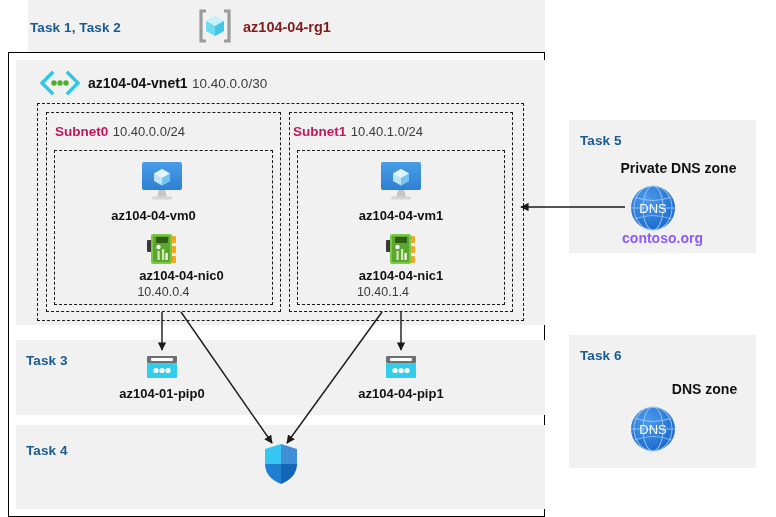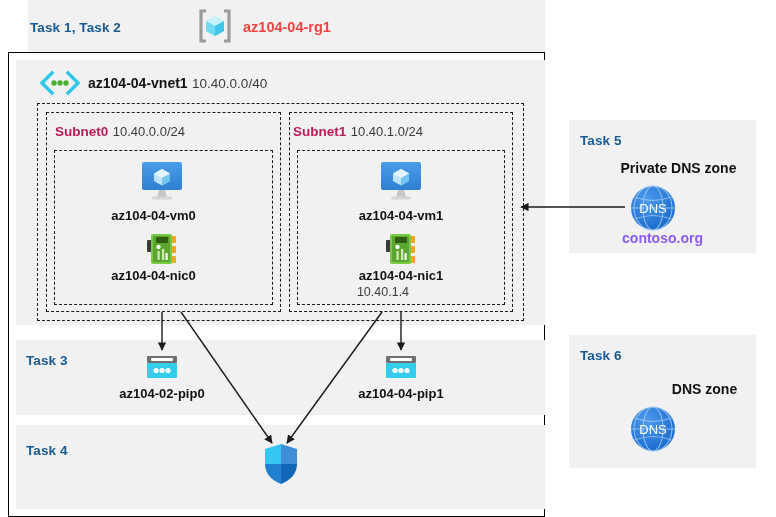--- a/index.html
+++ b/index.html
@@ -28,21 +28,21 @@
   .subnets-outer{left:37px;top:103px;width:487px;height:218px;}
   .subnet0{left:46px;top:112px;width:235px;height:200px;}
   .subnet1{left:289px;top:112px;width:224px;height:200px;}
   .vmbox0{left:54px;top:150px;width:219px;height:155px;}
   .vmbox1{left:297px;top:150px;width:208px;height:155px;}
 
   
   .task-label{
     color:#195a91;font-weight:bold;font-size:13.5px;letter-spacing:.1px;
   }
-  .rg-name{color:#ef4444;font-weight:bold;font-size:14.5px;}
+  .rg-name{color:#7f1d1d;font-weight:bold;font-size:14.5px;}
   .vnet-name{color:#111;font-weight:bold;font-size:14px;}
   .vnet-cidr{color:#3b3b3b;font-weight:normal;font-size:13.5px;}
   .subnet-name{color:#be185d;font-weight:bold;font-size:13.5px;}
   .subnet-cidr{color:#3b3b3b;font-weight:normal;font-size:13px;}
   .res-name{color:#111;font-weight:bold;font-size:13px;text-align:center;white-space:nowrap;}
   .res-ip{color:#3b3b3b;font-weight:normal;font-size:12.5px;text-align:center;white-space:nowrap;}
   .zone-title{color:#111;font-weight:bold;font-size:14px;text-align:center;white-space:nowrap;}
   .zone-name{color:#8b5cf6;font-weight:bold;font-size:14px;text-align:center;white-space:nowrap;}
   svg{display:block;overflow:visible;}
 </style>
@@ -77,21 +77,21 @@
     <svg width="44" height="26" viewBox="0 0 44 26">
       <path d="M14 3 L4 13 L14 23" fill="none" stroke="#2fc6e8" stroke-width="3.4" stroke-linecap="square" stroke-linejoin="miter"></path>
       <path d="M30 3 L40 13 L30 23" fill="none" stroke="#2fc6e8" stroke-width="3.4" stroke-linecap="square" stroke-linejoin="miter"></path>
       <circle cx="16" cy="13" r="2.7" fill="#4caf2f"></circle>
       <circle cx="22" cy="13" r="2.7" fill="#4caf2f"></circle>
       <circle cx="28" cy="13" r="2.7" fill="#4caf2f"></circle>
     </svg>
   </div>
   <div class="abs" style="left:88px;top:74px;white-space:nowrap;">
     <span class="vnet-name">az104-04-vnet1</span>
-    <span class="vnet-cidr">10.40.0.0/40</span>
+    <span class="vnet-cidr">10.40.0.0/30</span>
   </div>
 
   <div class="abs dashed subnets-outer"></div>
   <div class="abs dashed subnet0"></div>
   <div class="abs dashed subnet1"></div>
   <div class="abs dashed vmbox0"></div>
   <div class="abs dashed vmbox1"></div>
 
   <div class="abs" style="left:55px;top:122px;white-space:nowrap;">
     <span class="subnet-name">Subnet0</span>
@@ -128,21 +128,22 @@
       <rect x="25" y="24" width="5" height="7" rx="1" fill="#f5a623"></rect>
       <rect x="5" y="2" width="21" height="30" rx="2" fill="#7ac943"></rect>
       <rect x="7" y="4" width="17" height="26" rx="1.5" fill="#5aa62e"></rect>
       <rect x="10" y="5" width="12" height="6" rx="1" fill="#2f5e13"></rect>
       <circle cx="12.5" cy="15" r="2.2" fill="#ffffff"></circle>
       <rect x="11.5" y="19" width="2.2" height="9" fill="#cfe9b5"></rect>
       <rect x="16" y="17" width="2.2" height="11" fill="#cfe9b5"></rect>
       <rect x="19.5" y="21" width="2.2" height="7" fill="#ffffff"></rect>
     </svg>
   </div>
-  <div class="abs res-name" style="left:44px;top:268px;width:219px;">az104-04-nic0</div>
+  <div class="abs res-name" style="left:72px;top:268px;width:219px;">az104-04-nic0</div>
+  <div class="abs res-ip" style="left:54px;top:285px;width:219px;">10.40.0.4</div>
 
   <div class="abs" style="left:376px;top:160px;">
     <svg width="50" height="42" viewBox="0 0 50 42">
       <defs>
         <linearGradient id="vmg1" x1="0" y1="0" x2="0" y2="1">
           <stop offset="0" stop-color="#4a9de8"></stop>
             <stop offset="1" stop-color="#2f7fd1"></stop>
         </linearGradient>
       </defs>
       <rect x="5" y="2" width="40" height="28" rx="2" fill="url(#vmg1)"></rect>
@@ -196,21 +197,21 @@
   <div class="abs" style="left:145px;top:354px;">
     <svg width="34" height="28" viewBox="0 0 34 28">
       <rect x="2" y="2" width="30" height="7" rx="1" fill="#707070"></rect>
       <rect x="6" y="4" width="22" height="3" rx="1" fill="#ffffff"></rect>
       <rect x="2" y="9" width="30" height="15" rx="1" fill="#32cdea"></rect>
       <circle cx="11" cy="16.5" r="2.6" fill="#ffffff"></circle>
       <circle cx="17" cy="16.5" r="2.6" fill="#ffffff"></circle>
       <circle cx="23" cy="16.5" r="2.6" fill="#ffffff"></circle>
     </svg>
   </div>
-  <div class="abs res-name" style="left:72px;top:386px;width:180px;">az104-02-pip0</div>
+  <div class="abs res-name" style="left:72px;top:386px;width:180px;">az104-01-pip0</div>
 
   <div class="abs" style="left:384px;top:354px;">
     <svg width="34" height="28" viewBox="0 0 34 28">
       <rect x="2" y="2" width="30" height="7" rx="1" fill="#707070"></rect>
       <rect x="6" y="4" width="22" height="3" rx="1" fill="#ffffff"></rect>
       <rect x="2" y="9" width="30" height="15" rx="1" fill="#32cdea"></rect>
       <circle cx="11" cy="16.5" r="2.6" fill="#ffffff"></circle>
       <circle cx="17" cy="16.5" r="2.6" fill="#ffffff"></circle>
       <circle cx="23" cy="16.5" r="2.6" fill="#ffffff"></circle>
     </svg>

